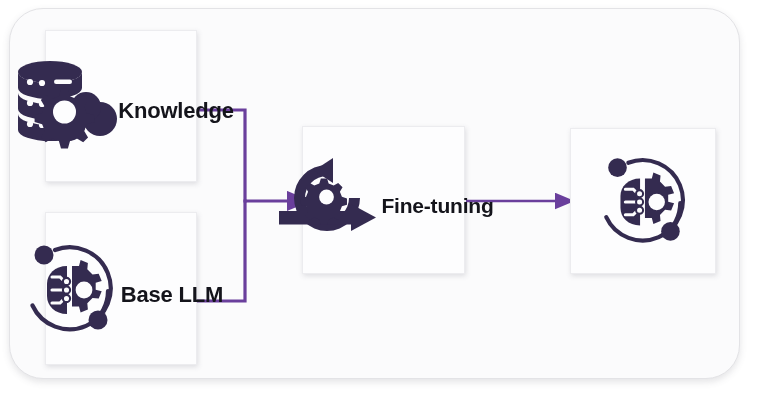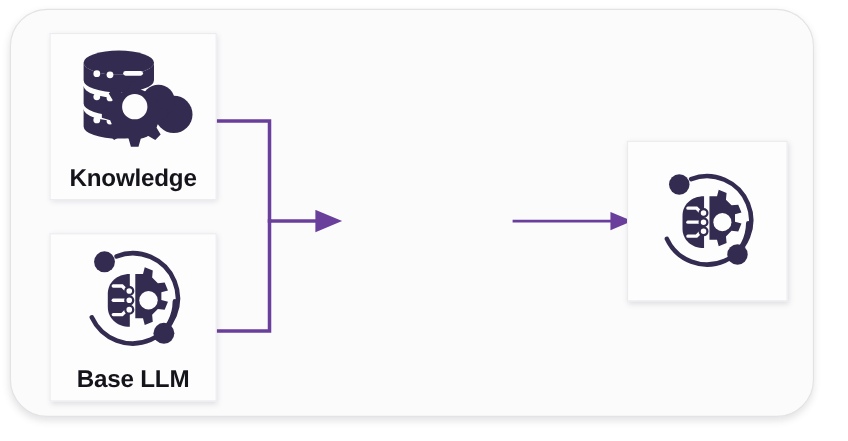--- a/index.html
+++ b/index.html
@@ -36,21 +36,21 @@
   }
 
   
   .node {
     position: absolute;
     background: #fdfdfe;
     border: 1px solid #ececef;
     box-shadow: 1px 2px 5px rgba(80, 80, 95, 0.17);
     box-sizing: border-box;
     display: flex;
-    flex-direction: column;
+    flex-direction: row;
     align-items: center;
     justify-content: center;
   }
   .node .icon-wrap {
     display: flex;
     align-items: center;
     justify-content: center;
   }
   .node .node-label {
     font-weight: bold;
@@ -187,20 +187,46 @@
           <path d="M53,27
                    l7,0 l1.6,-6.0 l7.3,3.0 l-0.6,6.2 l5.2,5.2 l6.2,-0.6 l3.0,7.3 l-6.0,1.6 l0,7
                    l6.0,1.6 l-3.0,7.3 l-6.2,-0.6 l-5.2,5.2 l0.6,6.2 l-7.3,3.0 l-1.6,-6.0 l-7,0 Z"></path>
           <circle cx="65" cy="51" r="8.4" fill="#fdfdfe"></circle>
         </g>
       </svg>
     </div>
     <div class="node-label">Base LLM</div>
   </div>
 
+  <div class="node" id="node-fine-tuning">
+    <div class="icon-wrap">
+      <svg width="108" height="88" viewBox="0 0 108 88">
+        <g fill="#342b50">
+
+          <path d="M54,9
+                   A33,33 0 1 0 87,42
+                   L76,42
+                   A22,22 0 1 1 54,20 Z"></path>
+
+          <path d="M60,2 L60,27 L41,14.5 Z"></path>
+
+          <rect x="6" y="55" width="78" height="13.5"></rect>
+          <path d="M78,48 L103,61.5 L78,75 Z"></path>
+
+          <path d="M50,24
+                   l8,0 l2.0,6.5 l6.4,2.6 l5.8,-3.4 l5.6,5.6 l-3.4,5.8 l2.6,6.4 l6.5,2.0
+                   l0,8 l-6.5,2.0 l-2.6,6.4 l3.4,5.8 l-5.6,5.6 l-5.8,-3.4 l-6.4,2.6 l-2.0,6.5
+                   l-8,0 l-2.0,-6.5 l-6.4,-2.6 l-5.8,3.4 l-5.6,-5.6 l3.4,-5.8 l-2.6,-6.4 l-6.5,-2.0
+                   l0,-8 l6.5,-2.0 l2.6,-6.4 l-3.4,-5.8 l5.6,-5.6 l5.8,3.4 l6.4,-2.6 z" transform="translate(-0.5,-4) scale(0.78) translate(12,10)"></path>
+          <circle cx="53.5" cy="41" r="7.4" fill="#fdfdfe"></circle>
+        </g>
+      </svg>
+    </div>
+    <div class="node-label">Fine-tuning</div>
+  </div>
 
   <div class="node" id="node-tuned-llm">
     <div class="icon-wrap">
       <svg width="100" height="98" viewBox="0 0 102 100">
         <g fill="none" stroke="#342b50">
           <path d="M36,11 A41,41 0 1 1 13.5,66.5" stroke-width="4.2" stroke-linecap="round"></path>
           <path d="M72,85 A41,41 0 0 0 89,52" stroke-width="4.2" stroke-linecap="round"></path>
         </g>
         <g fill="#342b50">
           <circle cx="25" cy="16" r="9.5"></circle>

